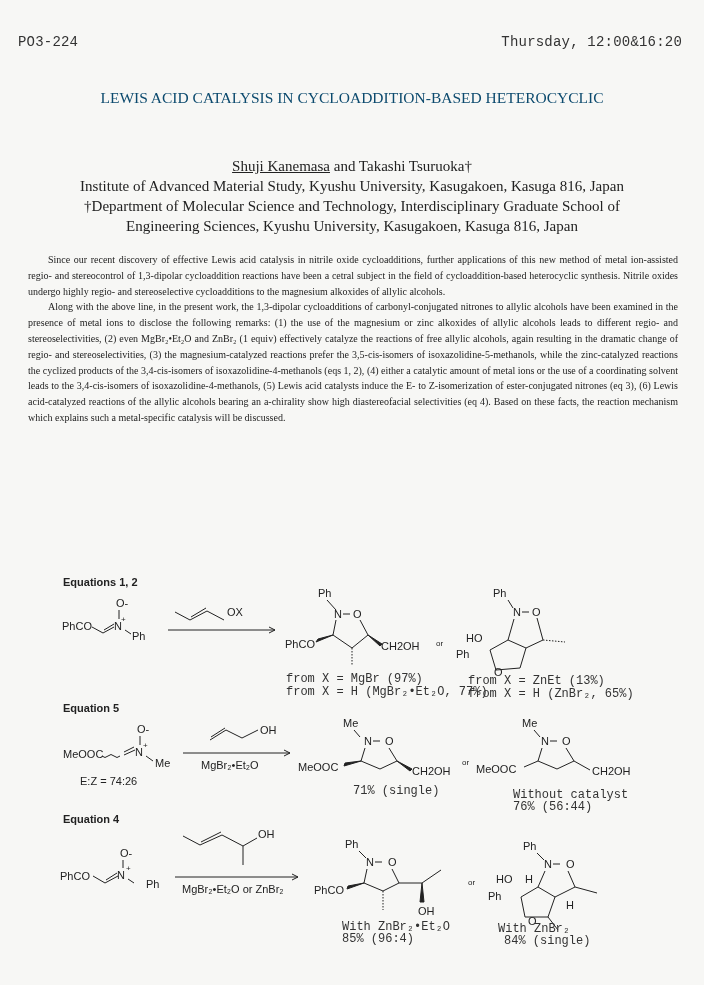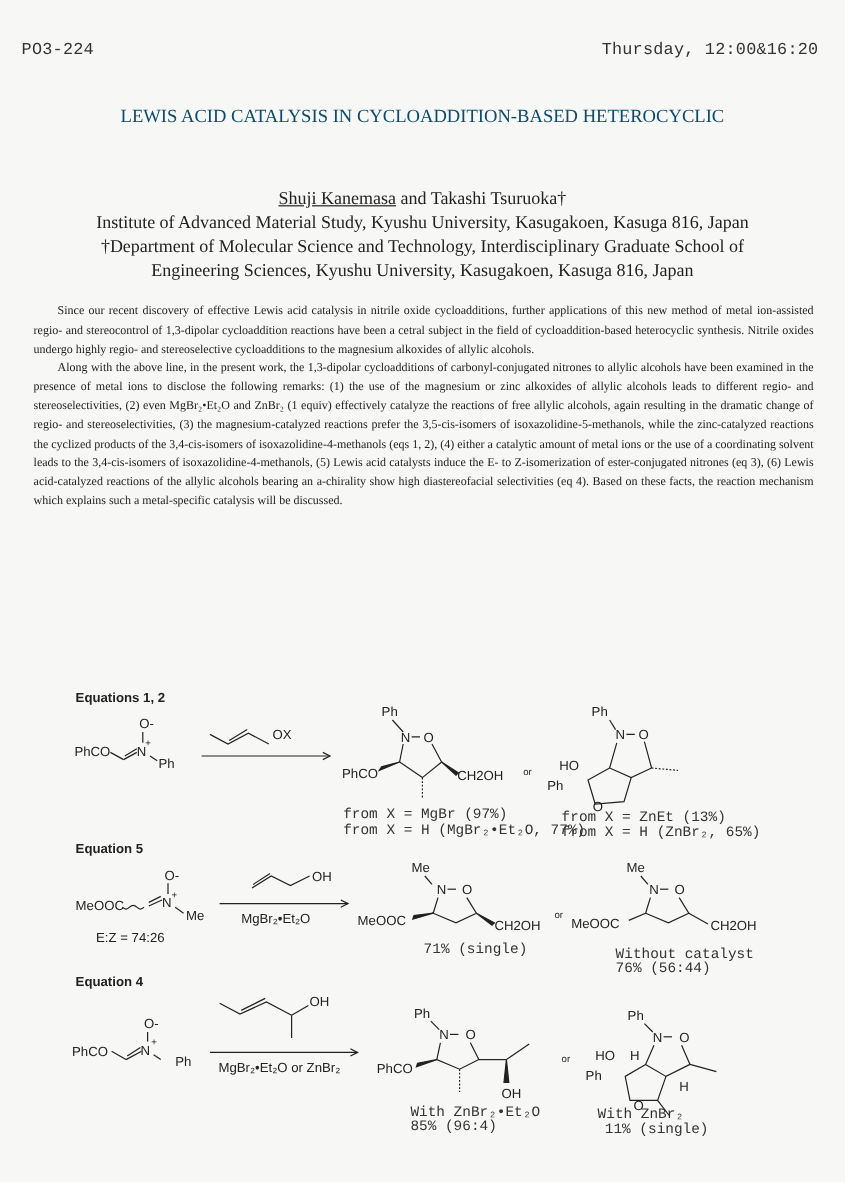--- a/index.html
+++ b/index.html
@@ -205,14 +205,14 @@
 
   <div class="eqlabel" style="left:63px; top:132px;">Equation 5</div>
   <div class="lbl" style="left:353px; top:214px;">71% (single)</div>
   <div class="lbl" style="left:513px; top:218px;">Without catalyst</div>
   <div class="lbl" style="left:513px; top:230px;">76% (56:44)</div>
 
   <div class="eqlabel" style="left:63px; top:243px;">Equation 4</div>
   <div class="lbl" style="left:342px; top:350px;">With ZnBr₂•Et₂O</div>
   <div class="lbl" style="left:342px; top:362px;">85% (96:4)</div>
   <div class="lbl" style="left:498px; top:352px;">With ZnBr₂</div>
-  <div class="lbl" style="left:504px; top:364px;">11% (single)</div>
+  <div class="lbl" style="left:504px; top:364px;">84% (single)</div>
 </div>
 
 </body></html>

